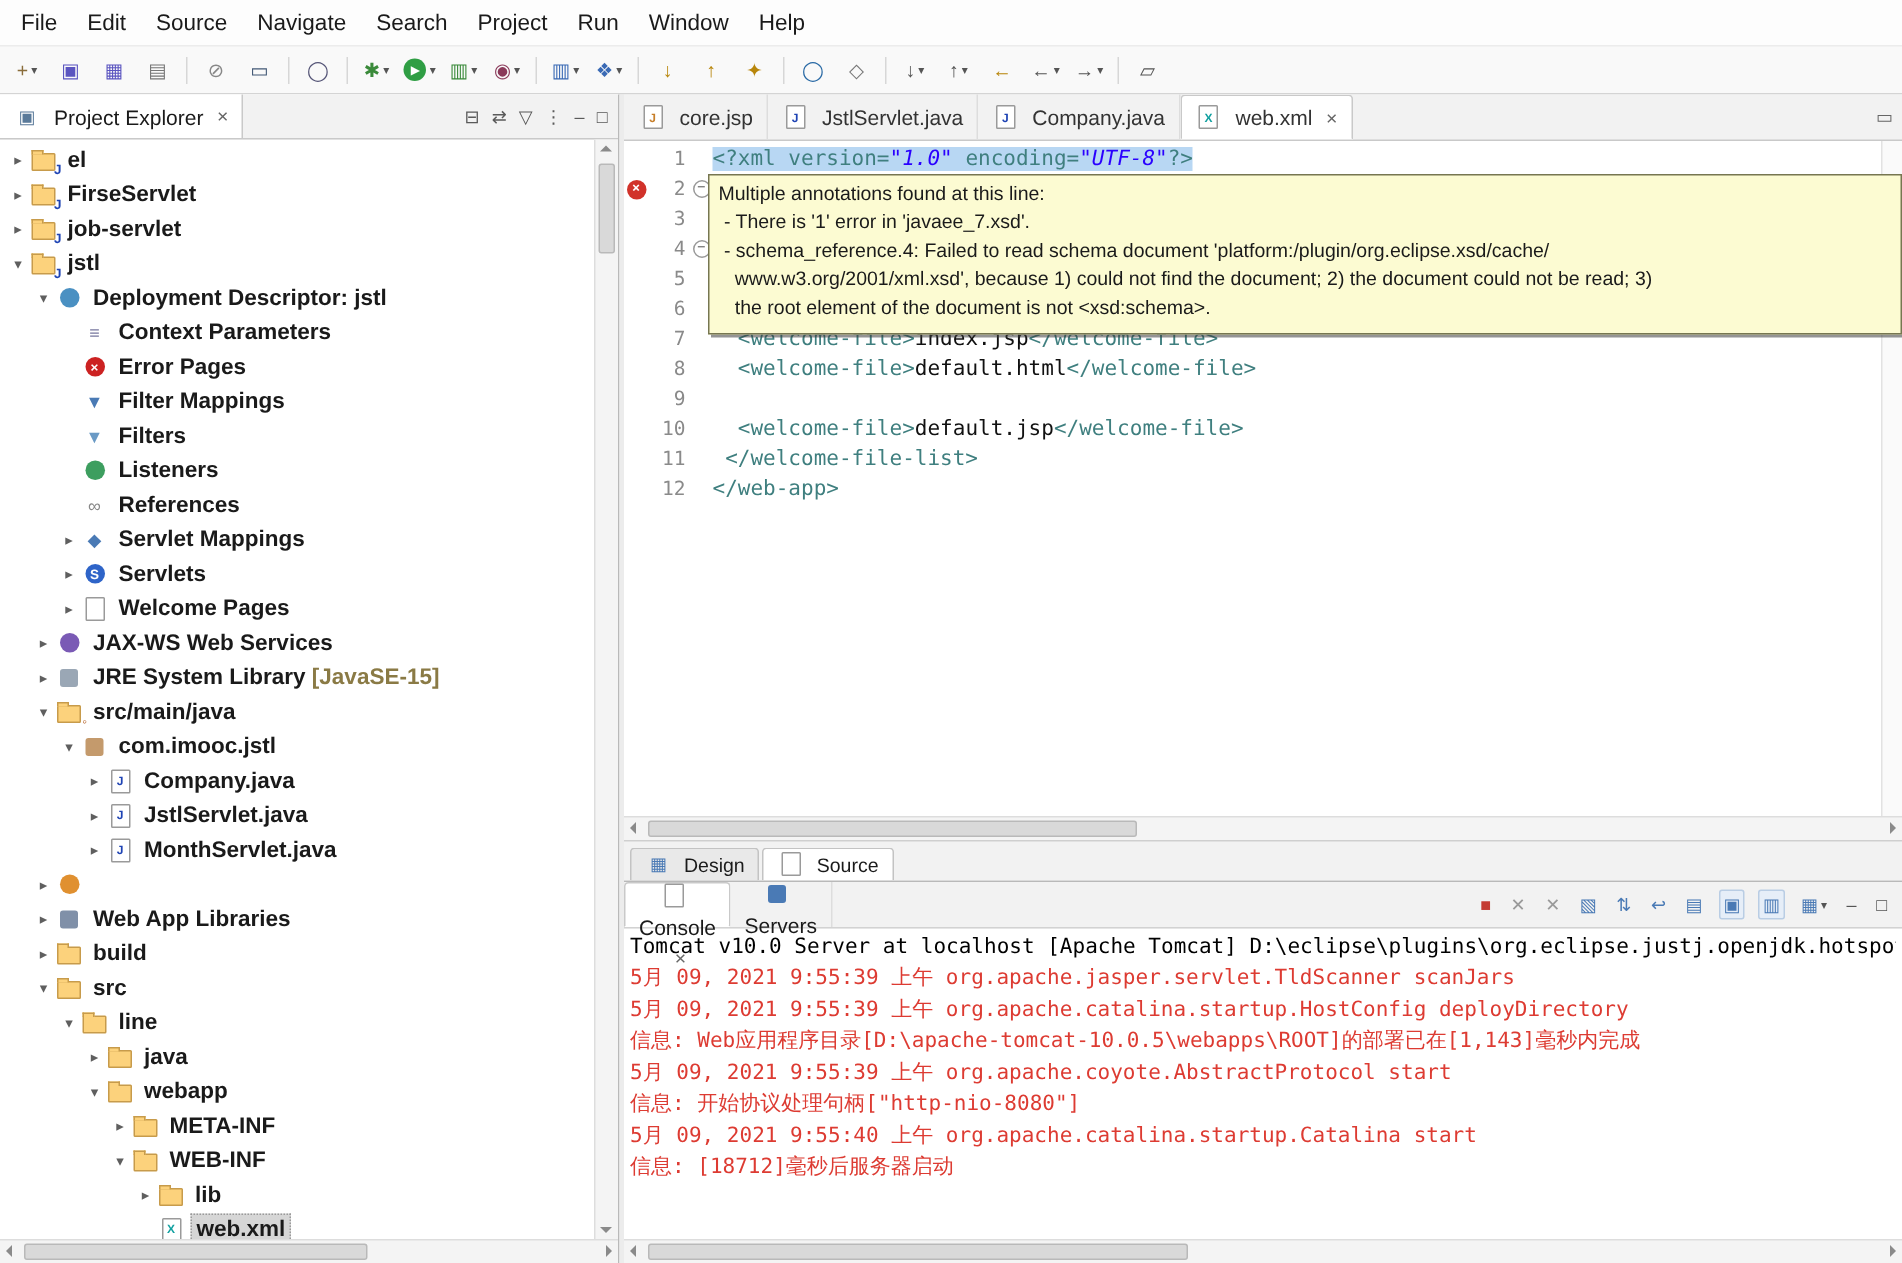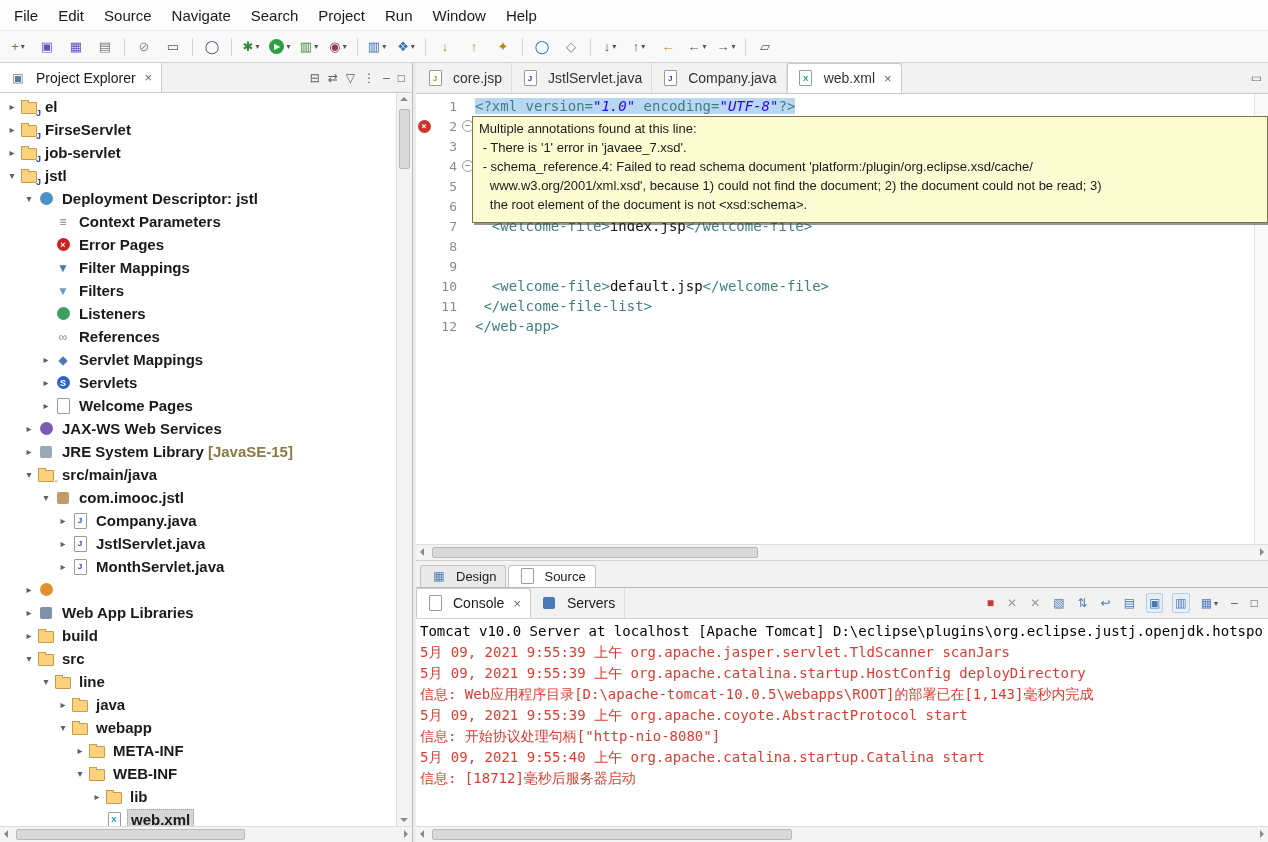--- a/index.html
+++ b/index.html
@@ -86,21 +86,21 @@
   .ttl{white-space:pre-wrap;overflow:hidden;height:19px;}
 
   .subtabs{height:26px;flex:none;background:#f2f2f2;border-top:1px solid #cfcfcf;display:flex;align-items:flex-end;padding-left:4px;gap:2px;}
   .subtab{display:flex;align-items:center;gap:4px;padding:2px 9px 3px;font-size:13px;border:1px solid #c3c3c3;border-bottom:none;background:#e9e9e9;border-top-left-radius:3px;border-top-right-radius:3px;}
   .subtab.active{background:#fff;}
 
   
   .console-panel{height:254px;flex:none;display:flex;flex-direction:column;border-top:1px solid #b9b9b9;background:#fff;}
   .console-header{height:30px;flex:none;display:flex;align-items:stretch;background:#f2f2f2;border-bottom:1px solid #d2d2d2;}
   .ctabs{display:flex;align-items:stretch;}
-  .ctab{display:flex;align-items:center;gap:5px;padding:0 9px;font-size:14px;border-right:1px solid #ddd;}
+  .ctab{display:flex;align-items:center;gap:5px;padding:0 9px;font-size:14px;border-right:1px solid #ddd;flex-direction:column;}
   .ctab.active{background:#fff;border:1px solid #c9c9c9;border-bottom-color:#fff;border-top-left-radius:3px;border-top-right-radius:3px;}
   .console-toolbar{margin-left:auto;display:flex;align-items:center;gap:9px;padding-right:8px;}
   .cicon{display:inline-flex;align-items:center;font-size:12px;padding:2px;}
   .cicon.boxed{border:1px solid #b9cde4;background:#e6eef8;border-radius:2px;}
   .console-body{flex:1;overflow:hidden;padding:2px 4px;font-family:"DejaVu Sans Mono","Liberation Mono",monospace;font-size:14px;line-height:21px;}
   .console-line{white-space:pre;height:21px;overflow:hidden;}
   .console-line.label{color:#000;}
   .console-line.stderr{color:var(--stderr);}
 </style>
 </head>
@@ -561,20 +561,21 @@
               <div class="cline">
                 <span class="lmark"></span>
                 <span class="lnum">7</span>
                 <span class="lfold"></span>
                 <span class="ltext"><span class="c-plain">  </span><span class="c-tag">&lt;welcome-file&gt;</span><span class="c-plain">index.jsp</span><span class="c-tag">&lt;/welcome-file&gt;</span></span>
               </div>
               <div class="cline">
                 <span class="lmark"></span>
                 <span class="lnum">8</span>
                 <span class="lfold"></span>
+                <span class="ltext"><span class="c-plain">  </span><span class="c-tag">&lt;welcome-file&gt;</span><span class="c-plain">default.html</span><span class="c-tag">&lt;/welcome-file&gt;</span></span>
               </div>
               <div class="cline">
                 <span class="lmark"></span>
                 <span class="lnum">9</span>
                 <span class="lfold"></span>
               </div>
               <div class="cline">
                 <span class="lmark"></span>
                 <span class="lnum">10</span>
                 <span class="lfold"></span>

